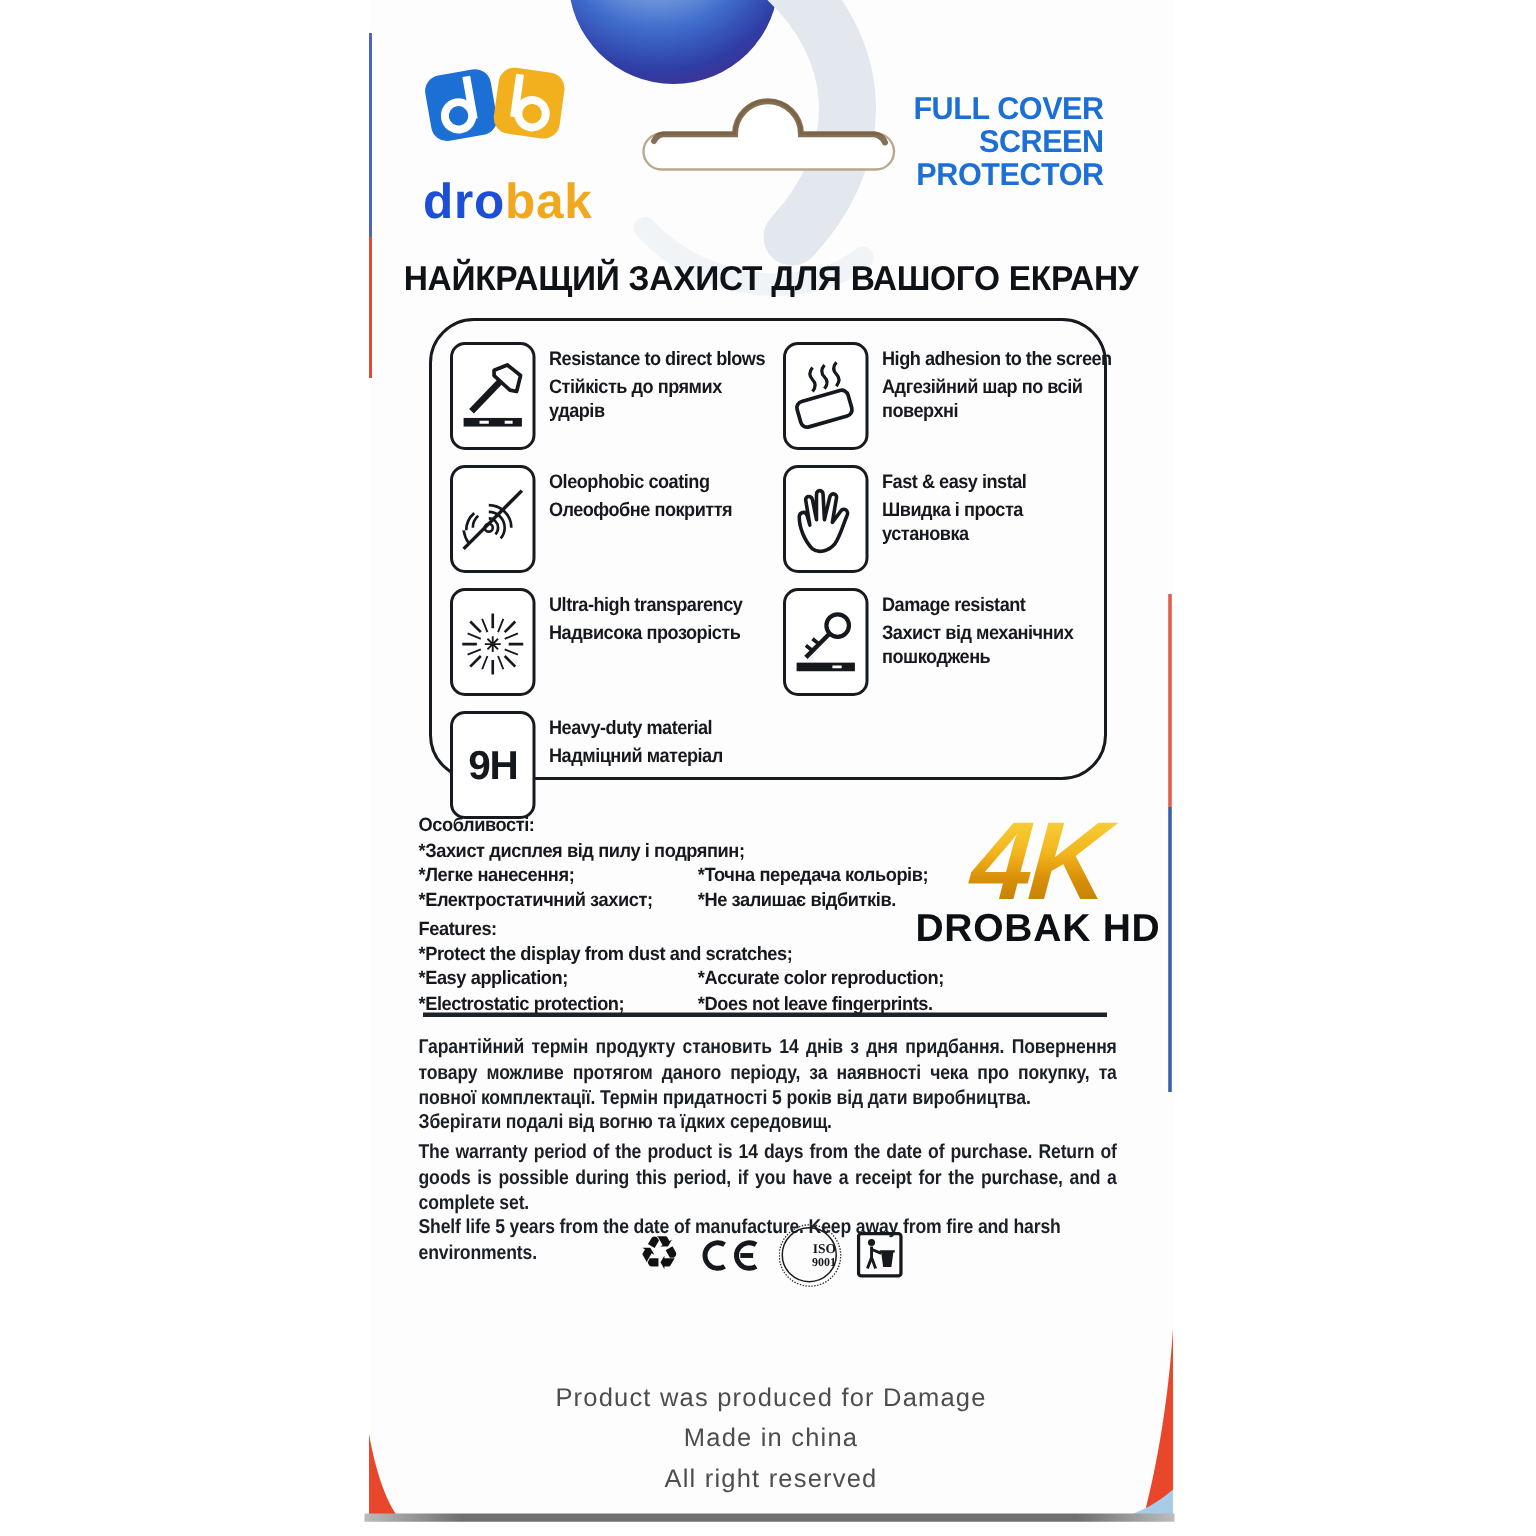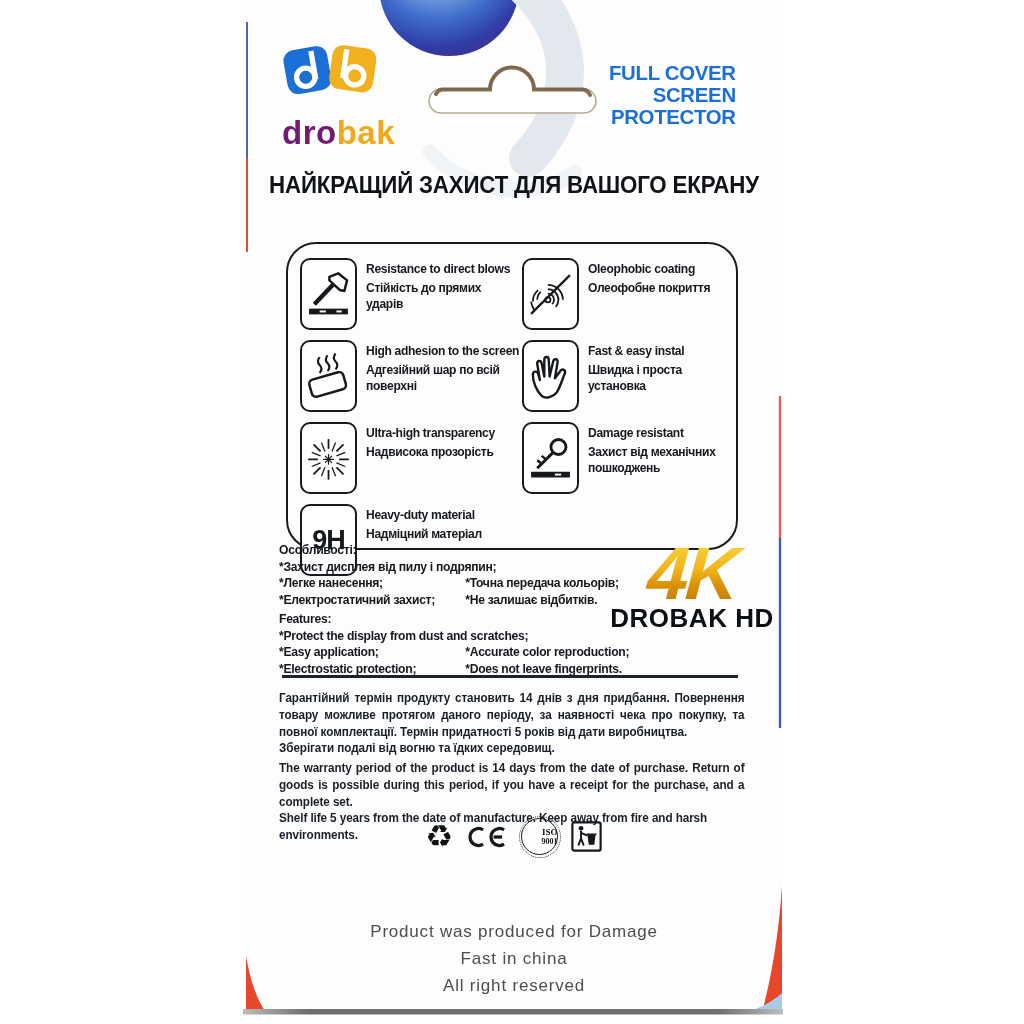--- a/index.html
+++ b/index.html
@@ -5,33 +5,33 @@
   html,body{margin:0;padding:0;}
   body{width:1024px;height:1024px;background:#ffffff;position:relative;overflow:hidden;
        font-family:"Liberation Sans",sans-serif;color:#15181c;}
   .stage{position:absolute;inset:0;}
   svg.bg{position:absolute;left:0;top:0;z-index:0;}
   .package{position:absolute;left:246px;top:0;width:536px;height:1014px;z-index:1;}
 
   
   .logo{position:absolute;left:34px;top:40px;}
   .logo-text{font-size:33px;font-weight:700;letter-spacing:.5px;margin-top:-2px;margin-left:2px;}
-  .logo-text .dro{color:#701a75;}
+  .logo-text .dro{color:#1d4ed8;}
   .logo-text .bak{color:#f2a81c;}
 
   
   .tagline{position:absolute;right:46px;top:62px;text-align:right;color:#1c6fd4;
            font-size:21px;font-weight:700;line-height:22px;letter-spacing:-.3px;transform:scaleX(.97);transform-origin:100% 0;}
 
   
   .heading{position:absolute;left:0;top:172px;width:100%;text-align:center;font-size:23px;font-weight:700;
            color:#0f1317;white-space:nowrap;letter-spacing:-.2px;transform:scaleX(.97);}
 
   
-  .panel{position:absolute;left:40px;top:242px;width:452px;height:308px;border:2.6px solid #171b20;
+  .panel{position:absolute;left:40px;top:212px;width:452px;height:308px;border:2.6px solid #171b20;
          border-radius:30px;box-sizing:border-box;padding:14px 6px 8px 12px;
          display:grid;grid-template-columns:214px 214px;column-gap:8px;row-gap:10px;background:transparent;}
   .feat{display:flex;align-items:flex-start;}
   .icon-box{width:57px;height:72px;border:2.3px solid #171b20;border-radius:10px;box-sizing:border-box;
             flex:none;margin-right:9px;display:flex;align-items:center;justify-content:center;background:#fff;}
   .feat-text{padding-top:4px;width:162px;transform:scaleX(.93);transform-origin:0 0;}
   .feat-en{font-size:13px;font-weight:700;white-space:nowrap;letter-spacing:-.35px;line-height:1.15;}
   .feat-ua{font-size:13px;font-weight:700;letter-spacing:-.35px;line-height:1.22;margin-top:3px;}
   .nineh{font-size:27px;font-weight:700;letter-spacing:-1px;color:#15181c;}
 
@@ -162,48 +162,48 @@
         <div class="feat-text">
             <div class="feat-en">Resistance to direct blows</div>
             <div class="feat-ua">Стійкість до прямих ударів</div>
           </div>
       </div>
 
 
       <div class="feat">
         <div class="icon-box">
           <svg viewBox="0 0 60 60" width="53" height="53">
+            <rect class="ic" x="9" y="29" width="40" height="20" rx="5" transform="rotate(-16 29 39)" stroke-width="2.8"></rect>
+            <path class="ic" d="M20,26 q4,-5 0,-9 q-4,-4 0,-9" stroke-width="2.4"></path>
+            <path class="ic" d="M29,24 q4,-5 0,-9 q-4,-4 0,-9" stroke-width="2.4"></path>
+            <path class="ic" d="M38,22 q4,-5 0,-9 q-4,-4 0,-9" stroke-width="2.4"></path>
+          </svg>
+        </div>
+        <div class="feat-text">
+            <div class="feat-en">High adhesion to the screen</div>
+            <div class="feat-ua">Адгезійний шар по всій поверхні</div>
+          </div>
+      </div>
+
+      <div class="feat">
+        <div class="icon-box">
+          <svg viewBox="0 0 60 60" width="53" height="53">
             <circle class="ic" cx="27" cy="36" r="3" stroke-width="2"></circle>
             <path class="ic" d="M27,29 a7,7 0 0 1 7,7 a7,7 0 0 1 -2,5" stroke-width="2"></path>
             <path class="ic" d="M27,24 a12,12 0 0 1 12,12 a12,12 0 0 1 -3,8" stroke-width="2"></path>
             <path class="ic" d="M27,19 a17,17 0 0 1 17,17" stroke-width="2"></path>
             <path class="ic" d="M15,36 a12,12 0 0 1 4,-9" stroke-width="2"></path>
             <path class="ic" d="M10,38 a17,17 0 0 1 6,-13" stroke-width="2"></path>
             <path class="ic" d="M12,48 a24,24 0 0 1 -4,-10" stroke-width="2"></path>
             <line class="ic" x1="8" y1="52" x2="52" y2="8" stroke-width="2.6"></line>
           </svg>
         </div>
         <div class="feat-text">
             <div class="feat-en">Oleophobic coating</div>
             <div class="feat-ua">Олеофобне покриття</div>
-          </div>
-      </div>
-
-      <div class="feat">
-        <div class="icon-box">
-          <svg viewBox="0 0 60 60" width="53" height="53">
-            <rect class="ic" x="9" y="29" width="40" height="20" rx="5" transform="rotate(-16 29 39)" stroke-width="2.8"></rect>
-            <path class="ic" d="M20,26 q4,-5 0,-9 q-4,-4 0,-9" stroke-width="2.4"></path>
-            <path class="ic" d="M29,24 q4,-5 0,-9 q-4,-4 0,-9" stroke-width="2.4"></path>
-            <path class="ic" d="M38,22 q4,-5 0,-9 q-4,-4 0,-9" stroke-width="2.4"></path>
-          </svg>
-        </div>
-        <div class="feat-text">
-            <div class="feat-en">High adhesion to the screen</div>
-            <div class="feat-ua">Адгезійний шар по всій поверхні</div>
           </div>
       </div>
 
       <div class="feat">
         <div class="icon-box">
           <svg viewBox="0 0 60 60" width="53" height="53">
             <path class="ic" d="M20,52 C14,46 10,36 10,28 C10,24 15,23 16,27 L18,34 L15,16 C14,12 19,11 20,15 L23,30 L23,11 C23,7 28,7 28,11 L29,30 L33,13 C34,9 39,10 38,14 L35,32 L41,24 C43,20 48,23 46,27 C43,34 41,42 37,48 C33,53 25,56 20,52 Z" stroke-width="2.7" stroke-linejoin="round"></path>
           </svg>
         </div>
         <div class="feat-text">
@@ -339,18 +339,18 @@
         <rect x="1.5" y="1.5" width="31" height="31" rx="2" fill="none" stroke="#15181c" stroke-width="2.4"></rect>
         <circle cx="11" cy="8" r="2.6" fill="#15181c"></circle>
         <path d="M11,11 L11,19 M11,13 L18,16 M11,19 L8,27 M11,19 L14,27" fill="none" stroke="#15181c" stroke-width="2.1"></path>
         <path d="M18,15 h9 l-1.5,11 h-6 z" fill="#15181c"></path>
         <line x1="17" y1="14.5" x2="28" y2="14.5" stroke="#15181c" stroke-width="1.6"></line>
       </svg>
     </div>
 
     <div class="footer">
       <div>Product was produced for Damage</div>
-      <div>Fast in china</div>
+      <div>Made in china</div>
       <div>All right reserved</div>
     </div>
 
   </div>
 </div>
 
 </body></html>

